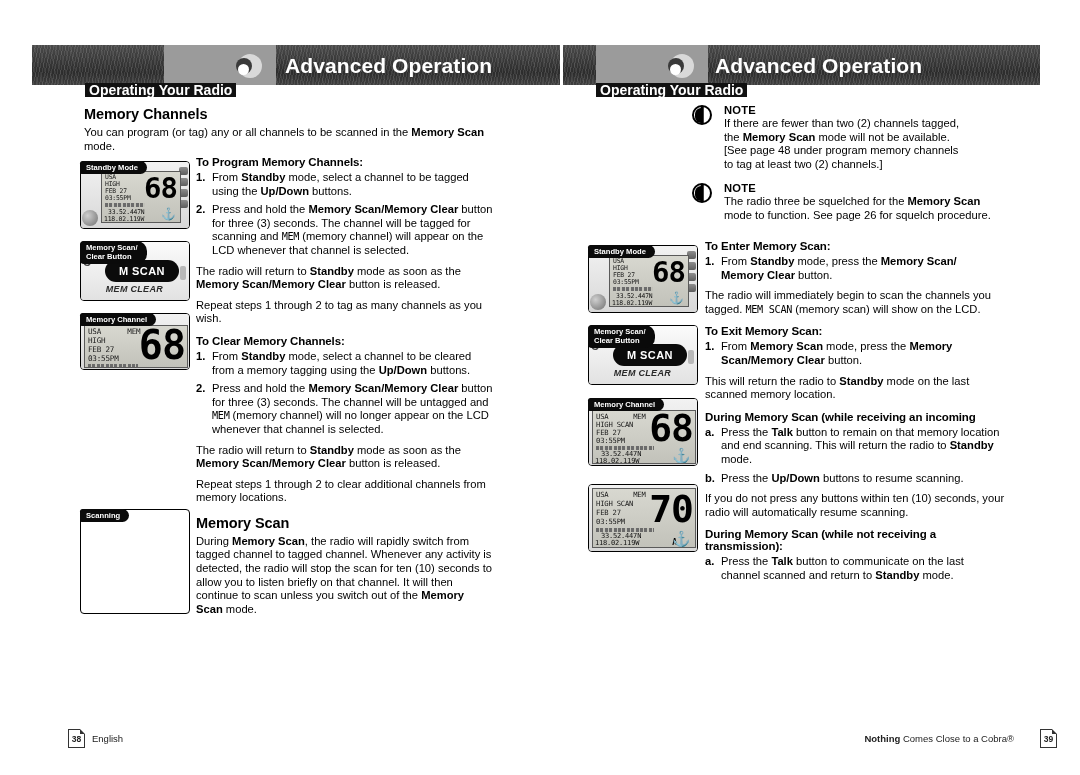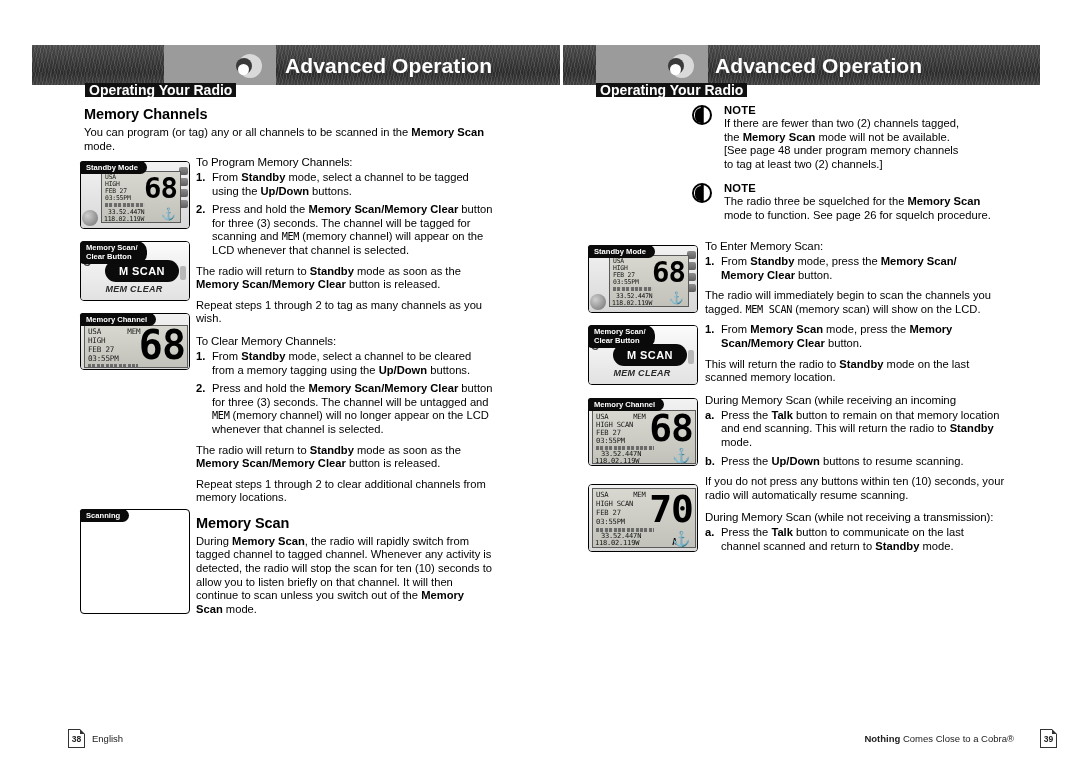--- a/index.html
+++ b/index.html
@@ -60,21 +60,21 @@
   }
 
   .txtcol-left  { position:absolute; left:196px; top:156px; width:297px; }
   .txtcol-left-top { position:absolute; left:84px; top:106px; width:410px; }
   .txtcol-right { position:absolute; left:705px; top:240px; width:300px; }
 
   h2.sec {
     font-size:14.5px; font-weight:bold; margin:0 0 4px 0; letter-spacing:-.1px;
   }
   h3.sub {
-    font-size:11.5px; font-weight:normal; margin:9px 0 3px 0; letter-spacing:-.1px;
+    font-size:11.5px; font-weight:bold; margin:9px 0 3px 0; letter-spacing:-.1px;
   }
   p.body {
     font-size:11.2px; line-height:13.6px; margin:0 0 7px 0;
   }
   b { font-weight:bold; }
   .mono { font-family:"DejaVu Sans Mono", monospace; font-size:10.2px; letter-spacing:-.3px; }
 
   ol.steps { margin:0 0 7px 0; padding:0; list-style:none; }
   ol.steps li {
     font-size:11.2px; line-height:13.6px;
@@ -179,22 +179,22 @@
     background:linear-gradient(180deg,#fbfbfb,#e2e2e2);
     border-radius:3px;
   }
   .mscan-pill {
     position:absolute; left:24px; top:18px; width:74px; height:22px;
     background:#0b0b0b; border-radius:11px;
     color:#fff; font-size:11px; font-weight:bold;
     text-align:center; line-height:22px; letter-spacing:.4px;
   }
   .mscan-sub {
-    position:absolute; left:16px; top:42px; width:74px;
-    text-align:center; font-size:9px; font-style:italic; font-weight:bold;
+    position:absolute; left:8px; top:42px; width:74px;
+    text-align:right; font-size:9px; font-style:italic; font-weight:bold;
     color:#2a2a2a; letter-spacing:.3px;
   }
   .mscan-edgeL {
     position:absolute; left:2px; top:14px;
     font-size:11px; font-weight:bold; color:#444;
   }
   .mscan-edgeR {
     position:absolute; right:3px; top:24px; width:6px; height:14px;
     background:#b8b8b8; border-radius:2px;
   }
@@ -369,20 +369,21 @@
     </div>
   </div>
 
   <div class="txtcol-right">
     <h3 class="sub" style="margin-top:0">To Enter Memory Scan:</h3>
     <ol class="steps">
       <li><span class="num">1.</span><span>From </span><b>Standby</b><span> mode, press the </span><b>Memory Scan/</b><br><b>Memory Clear</b><span> button.</span></li>
     </ol>
     <p class="body"><span>The radio will immediately begin to scan the channels you tagged. </span><span class="mono">MEM SCAN</span><span> (memory scan) will show on the LCD.</span></p>
 
+    <h3 class="sub">To Exit Memory Scan:</h3>
     <ol class="steps">
       <li><span class="num">1.</span><span>From </span><b>Memory Scan</b><span> mode, press the </span><b>Memory</b><br><b>Scan/Memory Clear</b><span> button.</span></li>
     </ol>
     <p class="body"><span>This will return the radio to </span><b>Standby</b><span> mode on the last scanned memory location.</span></p>
 
     <h3 class="sub"><span>During Memory Scan (while receiving an incoming</span><br></h3>
     <ol class="steps">
       <li><span class="num">a.</span><span>Press the </span><b>Talk</b><span> button to remain on that memory location and end scanning. This will return the radio to </span><b>Standby</b><span> mode.</span></li>
       <li><span class="num">b.</span><span>Press the </span><b>Up/Down</b><span> buttons to resume scanning.</span></li>
     </ol>

